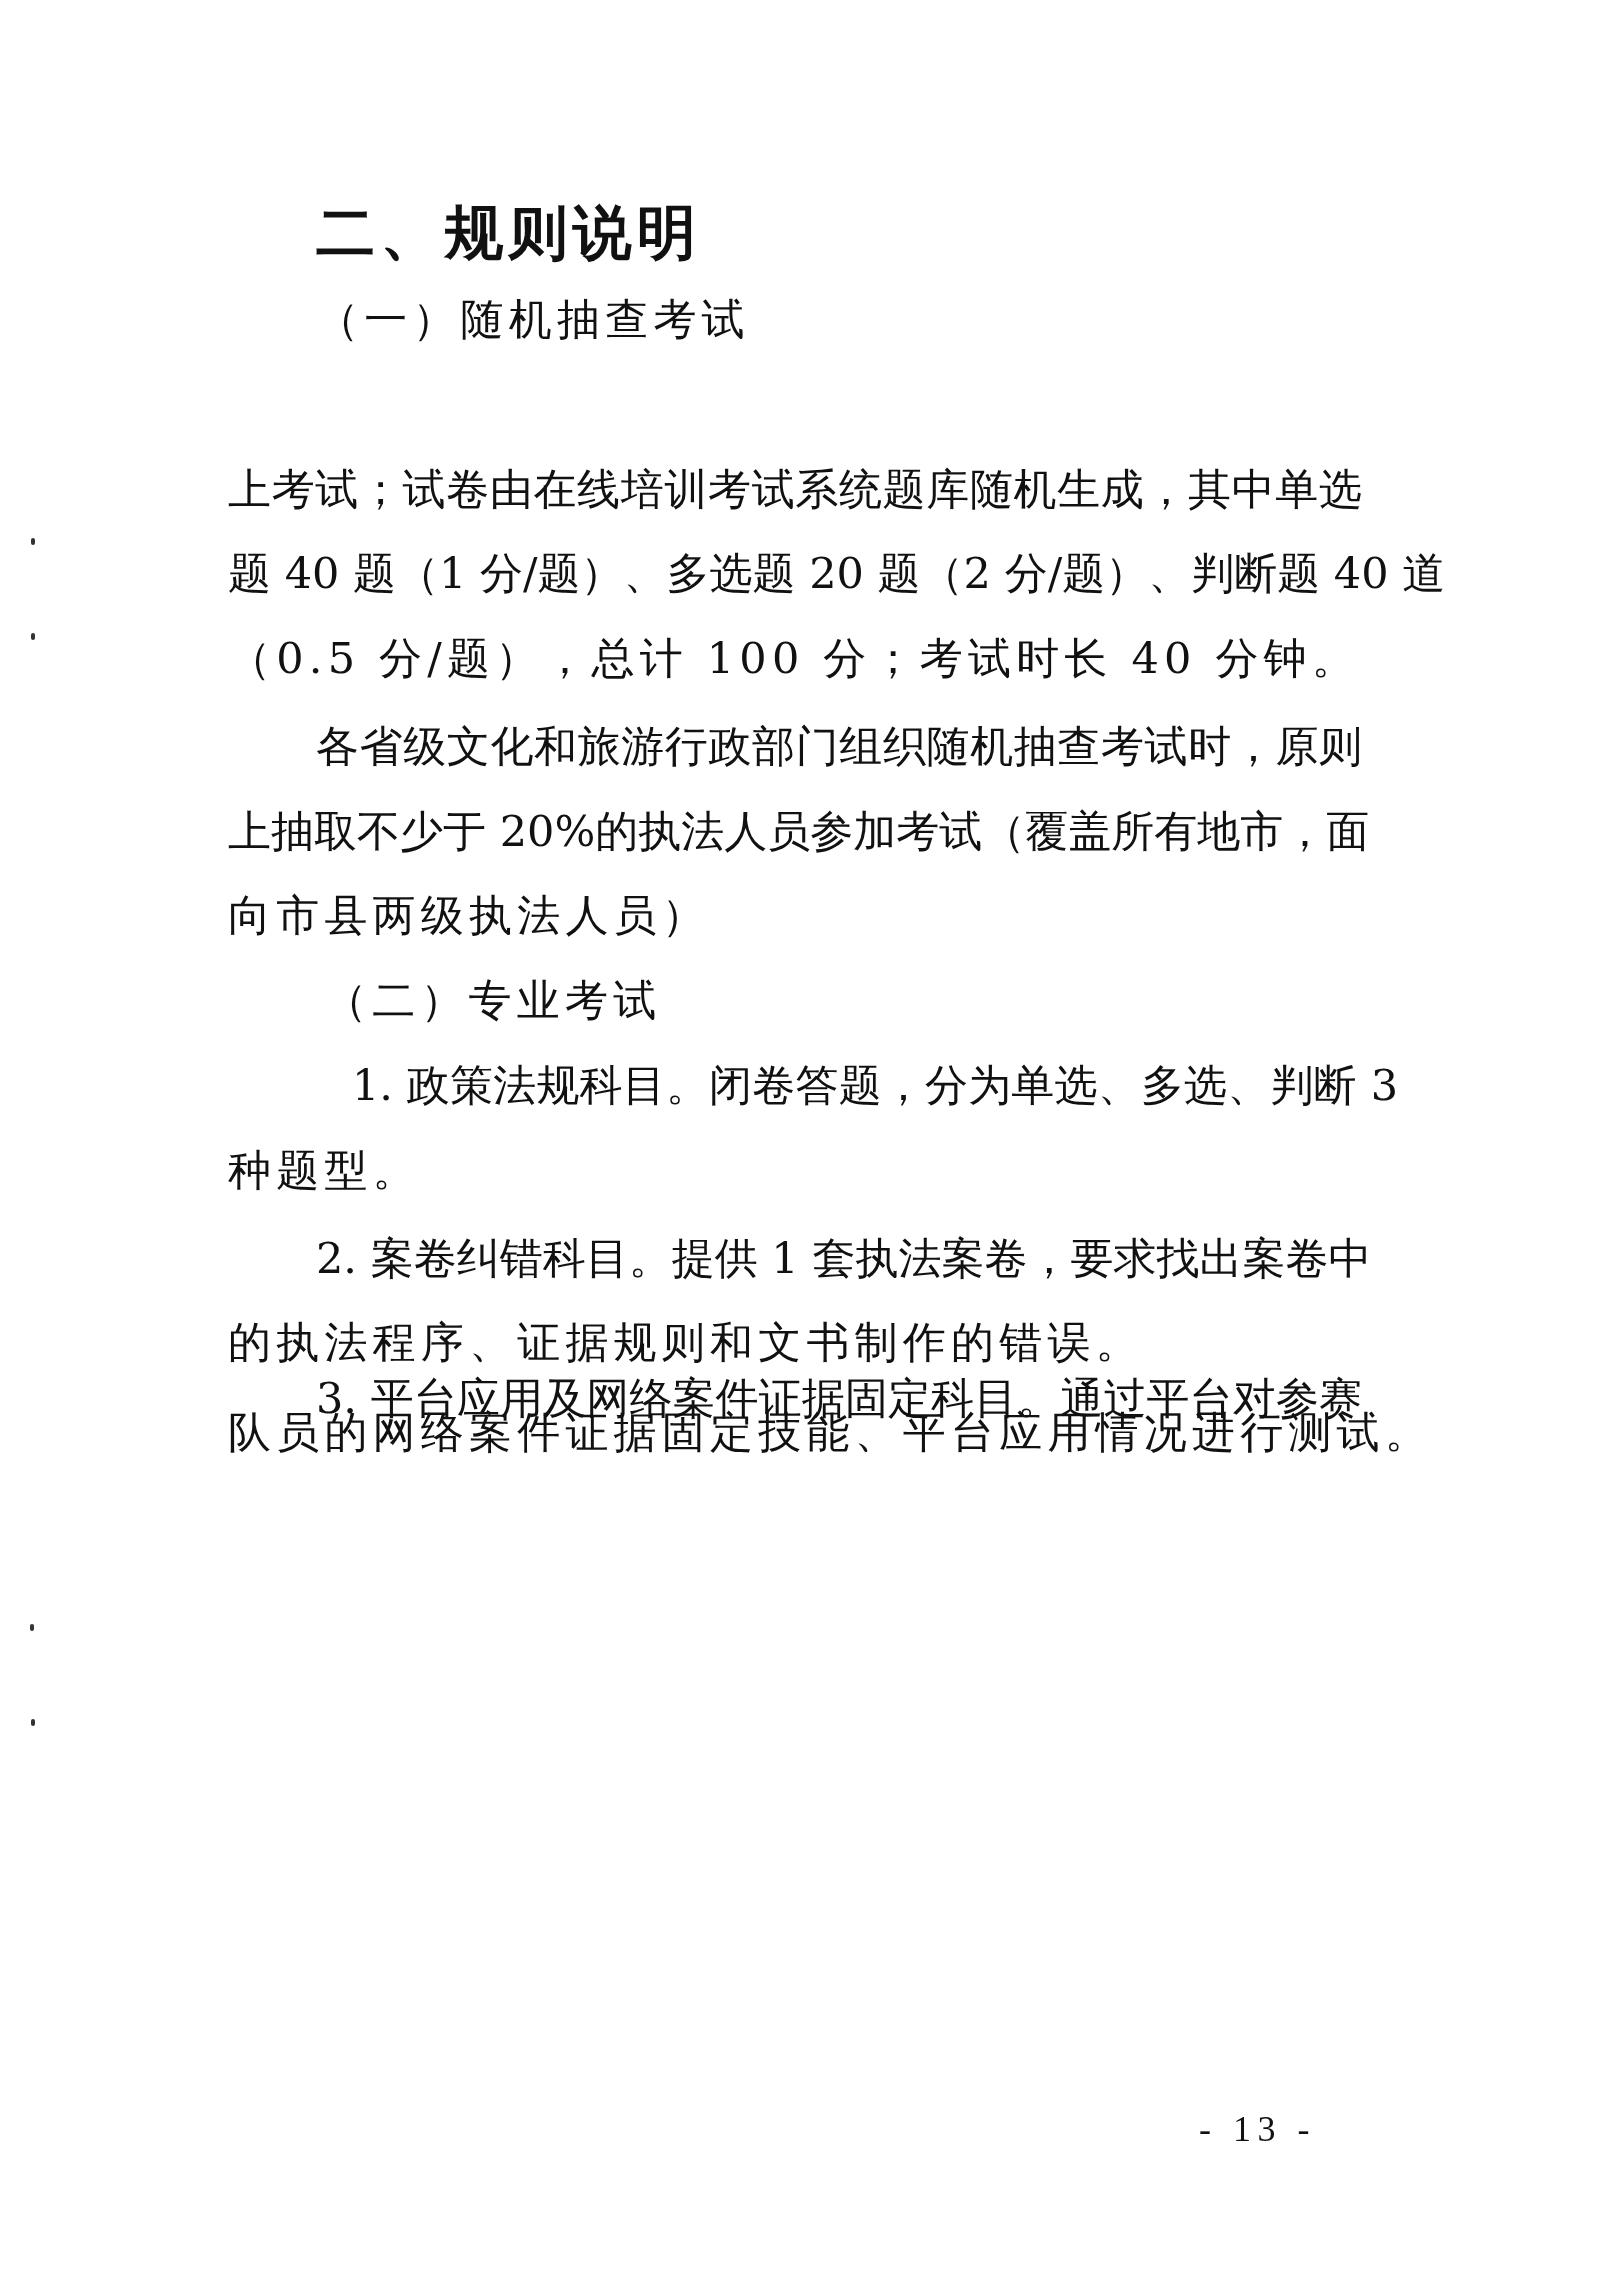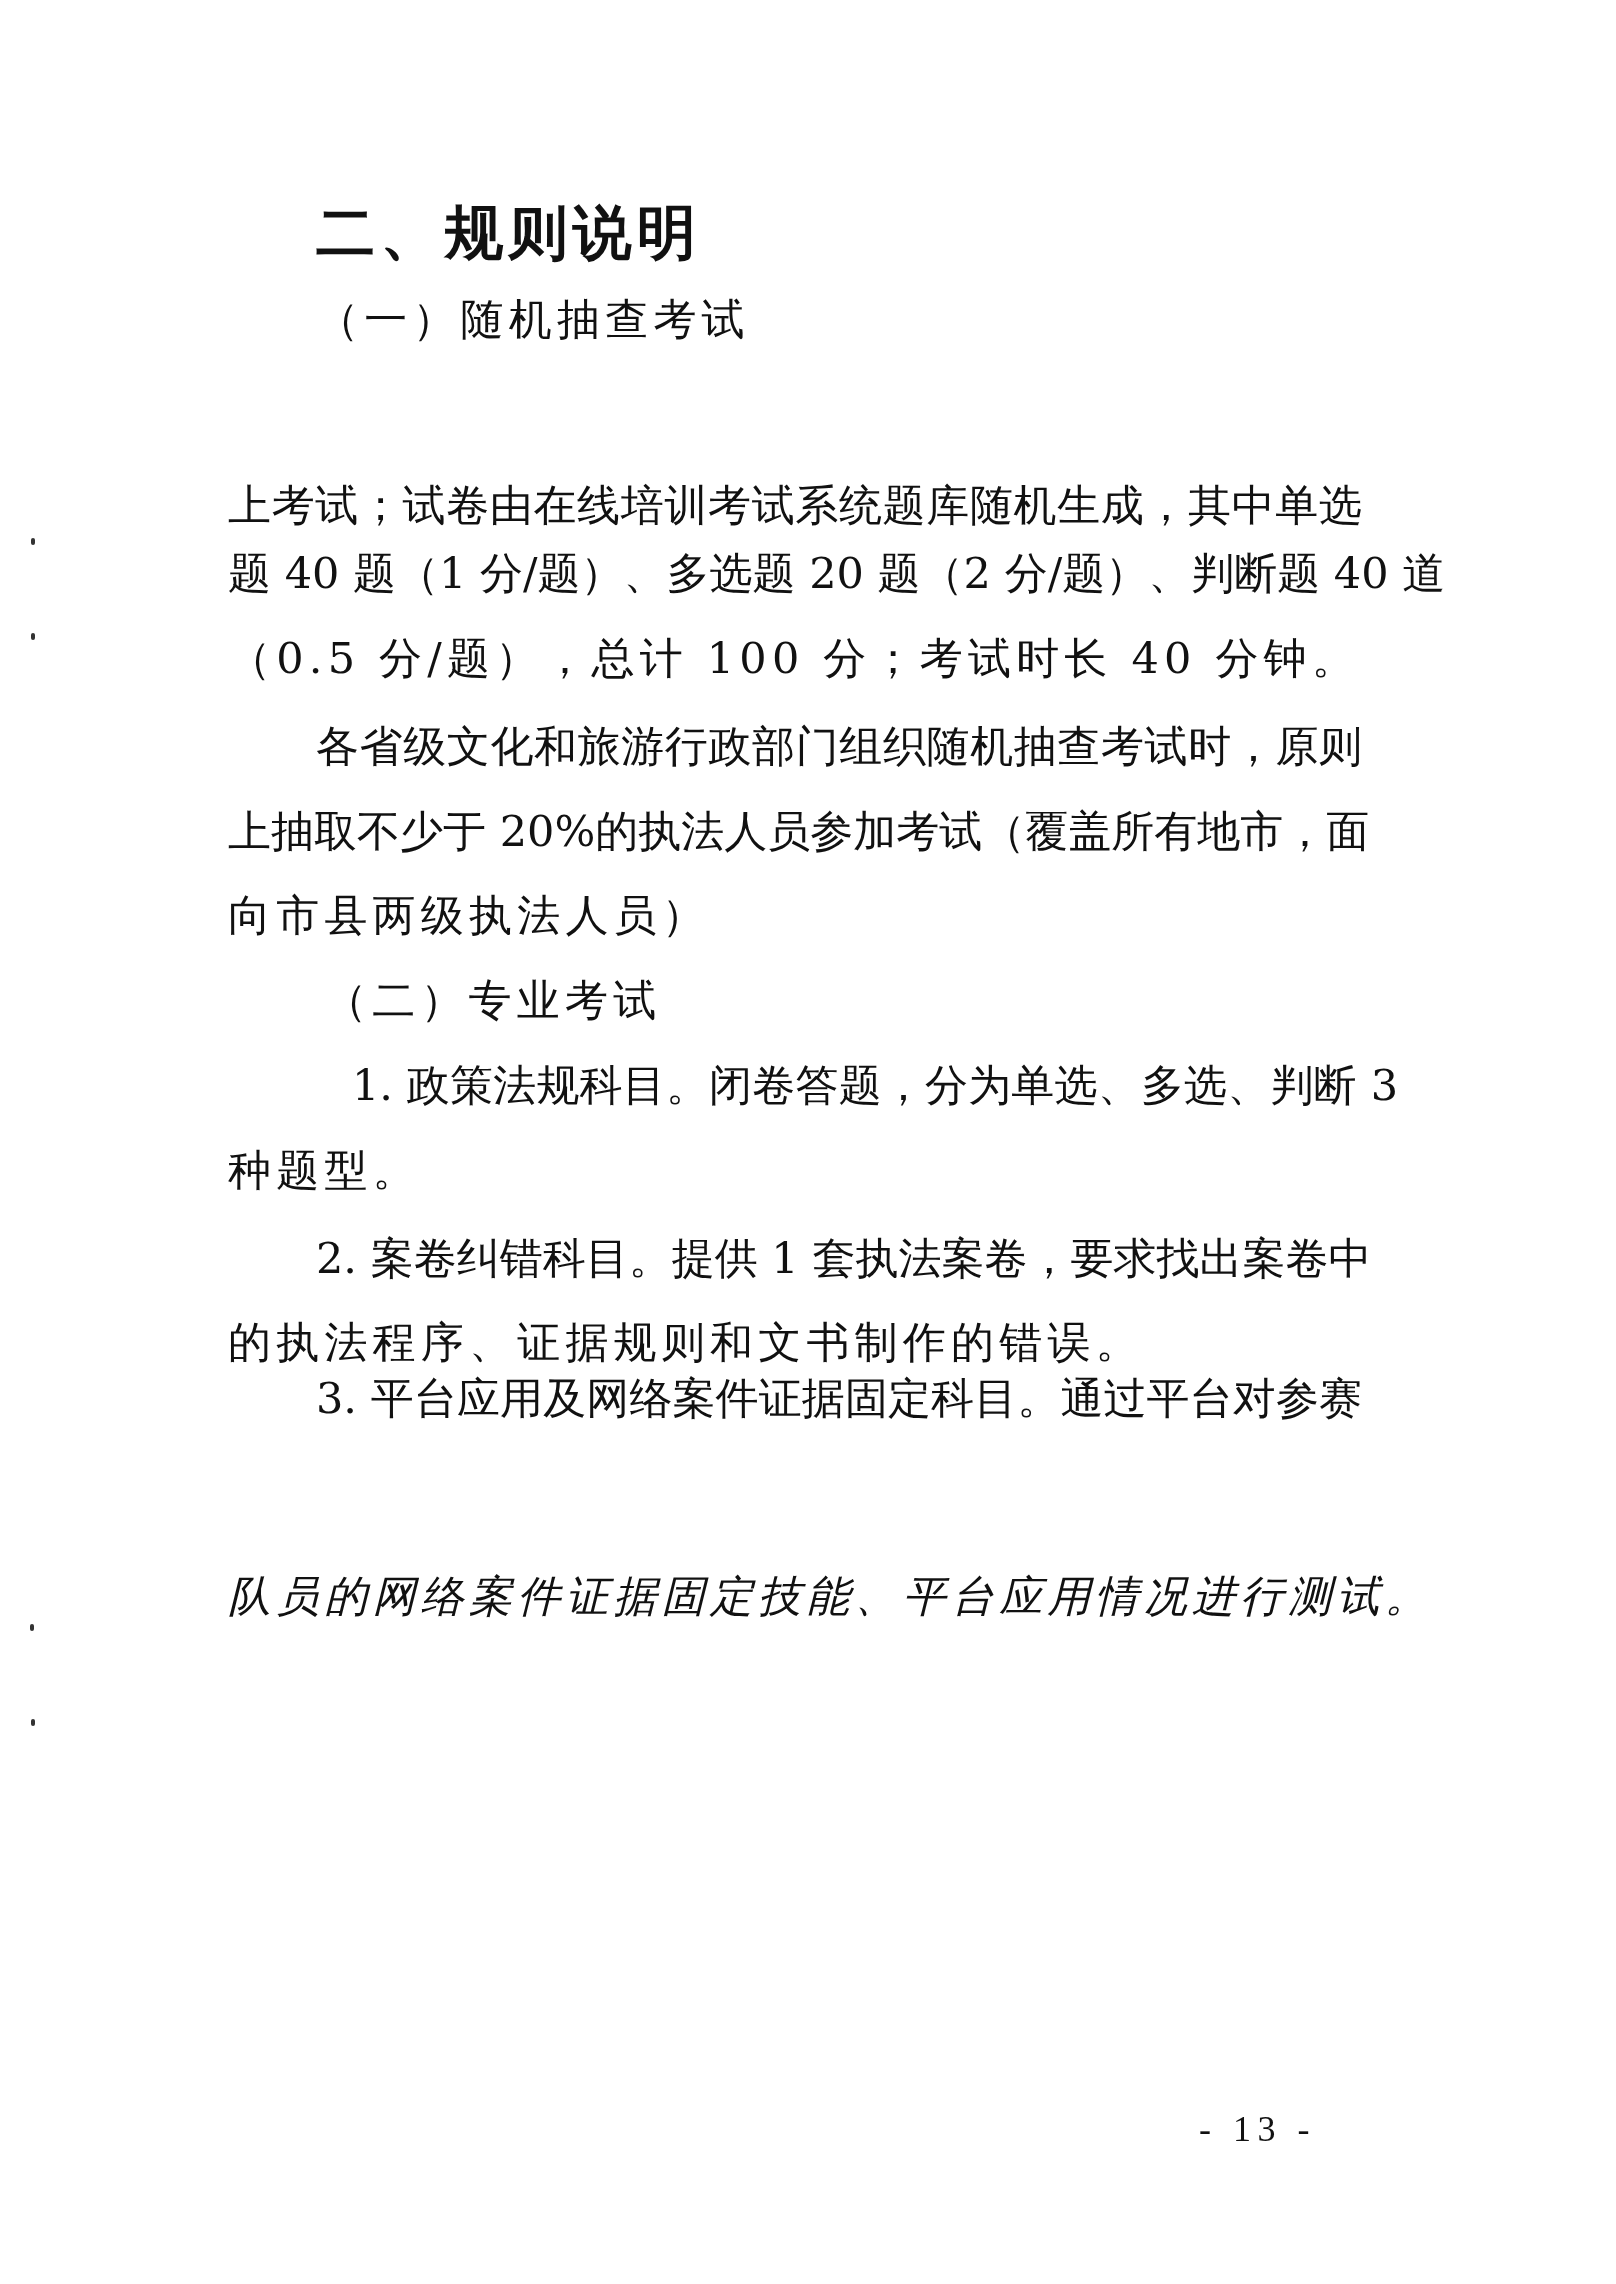--- a/index.html
+++ b/index.html
@@ -18,38 +18,38 @@
 </style>
 </head>
 <body>
 
 <div class="page">
 
   <div class="line h1" style="top:207px;">二、规则说明</div>
 
   <div class="line h2" style="top:293px;">（一）随机抽查考试</div>
 
-  <div class="line justify" style="top:463px;margin-top:16px;">上考试；试卷由在线培训考试系统题库随机生成，其中单选</div>
+  <div class="line justify" style="top:463px;">上考试；试卷由在线培训考试系统题库随机生成，其中单选</div>
   <div class="line justify" style="top:547px;">题 40 题（1 分/题）、多选题 20 题（2 分/题）、判断题 40 道</div>
   <div class="line" style="top:632px;">（0.5 分/题），总计 100 分；考试时长 40 分钟。</div>
 
   <div class="line indent justify" style="top:720px; width:1046px;">各省级文化和旅游行政部门组织随机抽查考试时，原则</div>
   <div class="line justify" style="top:805px;">上抽取不少于 20%的执法人员参加考试（覆盖所有地市，面</div>
   <div class="line" style="top:889px;">向市县两级执法人员）</div>
 
   <div class="line h2" style="top:974px;margin-left:8px;">（二）专业考试</div>
 
   <div class="line indent justify" style="top:1059px; width:1046px;margin-left:36px;">1. 政策法规科目。闭卷答题，分为单选、多选、判断 3</div>
   <div class="line" style="top:1144px;">种题型。</div>
 
   <div class="line indent justify" style="top:1232px; width:1046px;">2. 案卷纠错科目。提供 1 套执法案卷，要求找出案卷中</div>
   <div class="line" style="top:1316px;">的执法程序、证据规则和文书制作的错误。</div>
 
   <div class="line indent justify" style="top:1340px; width:1046px;margin-top:32px;">3. 平台应用及网络案件证据固定科目。通过平台对参赛</div>
-  <div class="line" style="top:1570px;font-style:italic;">队员的网络案件证据固定技能、平台应用情况进行测试。</div>
+  <div class="line" style="top:1406px;">队员的网络案件证据固定技能、平台应用情况进行测试。</div>
 
   <div class="page-number">- 13 -</div>
 
   <div class="mark" style="left:31px; top:538px;"></div>
   <div class="mark" style="left:31px; top:633px;"></div>
   <div class="mark" style="left:30px; top:1624px;"></div>
   <div class="mark" style="left:31px; top:1719px;"></div>
 </div>
 
 

